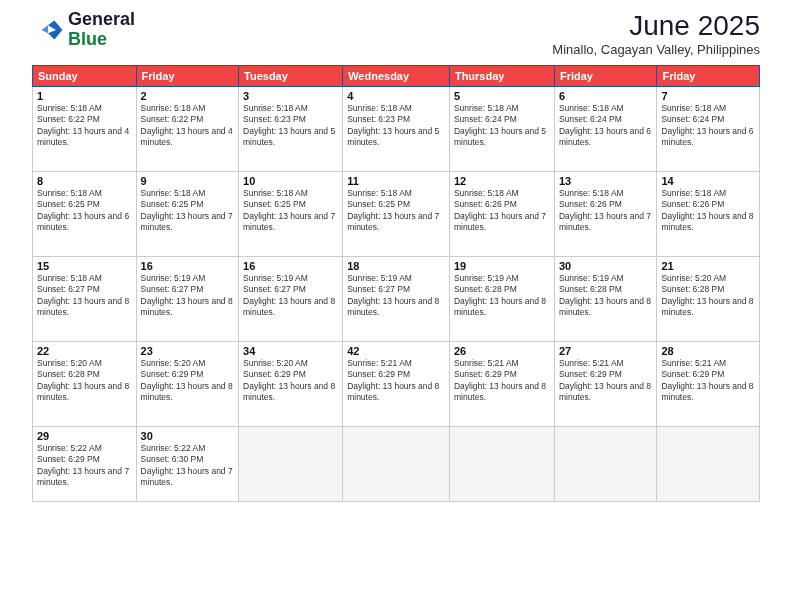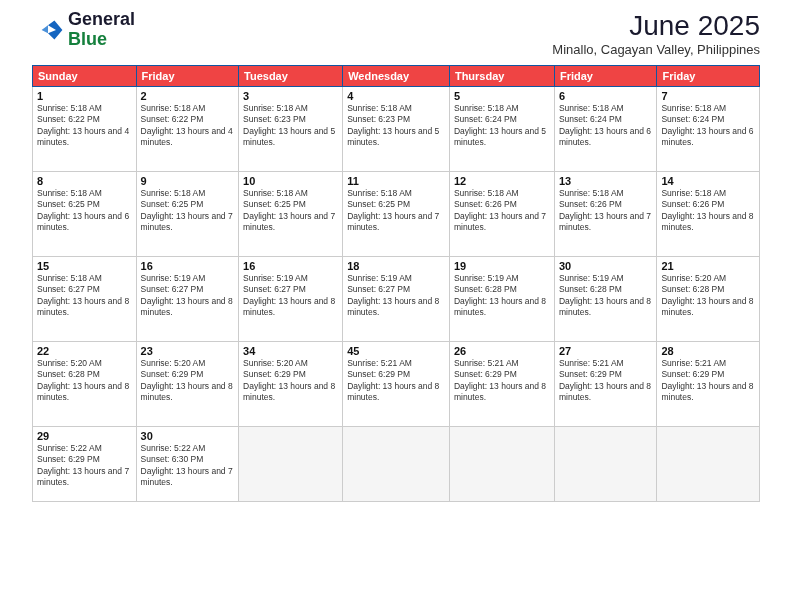--- a/index.html
+++ b/index.html
@@ -227,21 +227,21 @@
         </td>
         <td>
           <span class="day-num">23</span>
           <div class="day-info">Sunrise: 5:20 AM<br>Sunset: 6:29 PM<br>Daylight: 13 hours and 8 minutes.</div>
         </td>
         <td>
           <span class="day-num">34</span>
           <div class="day-info">Sunrise: 5:20 AM<br>Sunset: 6:29 PM<br>Daylight: 13 hours and 8 minutes.</div>
         </td>
         <td>
-          <span class="day-num">45</span>
+          <span class="day-num">42</span>
           <div class="day-info">Sunrise: 5:21 AM<br>Sunset: 6:29 PM<br>Daylight: 13 hours and 8 minutes.</div>
         </td>
         <td>
           <span class="day-num">26</span>
           <div class="day-info">Sunrise: 5:21 AM<br>Sunset: 6:29 PM<br>Daylight: 13 hours and 8 minutes.</div>
         </td>
         <td>
           <span class="day-num">27</span>
           <div class="day-info">Sunrise: 5:21 AM<br>Sunset: 6:29 PM<br>Daylight: 13 hours and 8 minutes.</div>
         </td>

